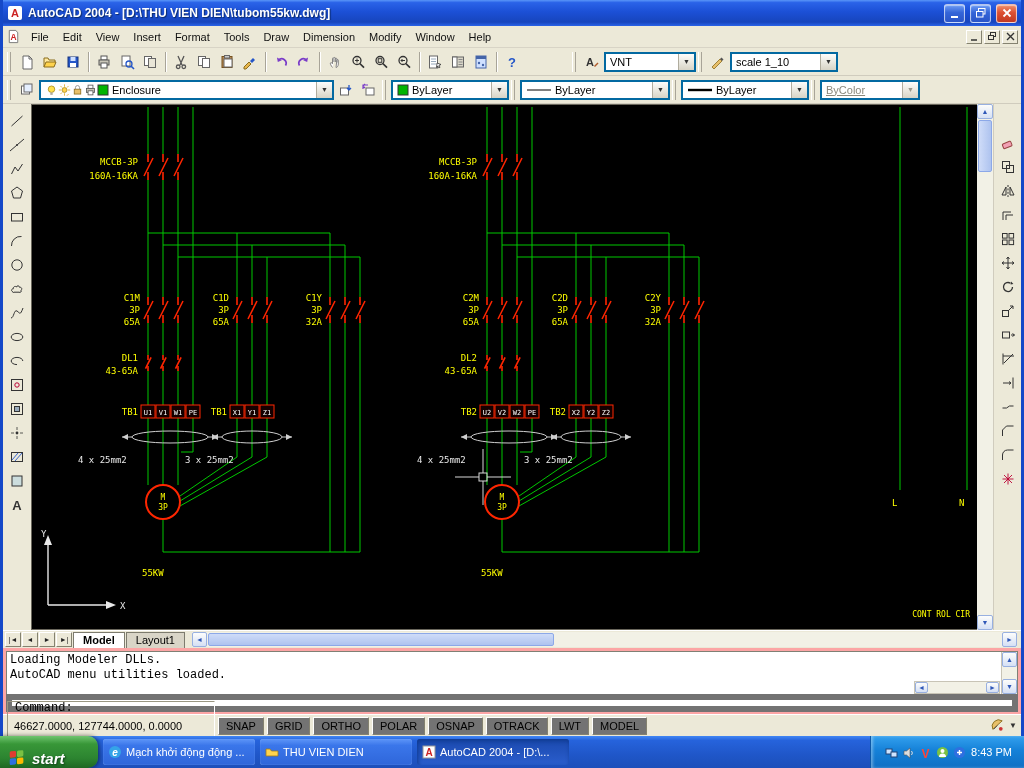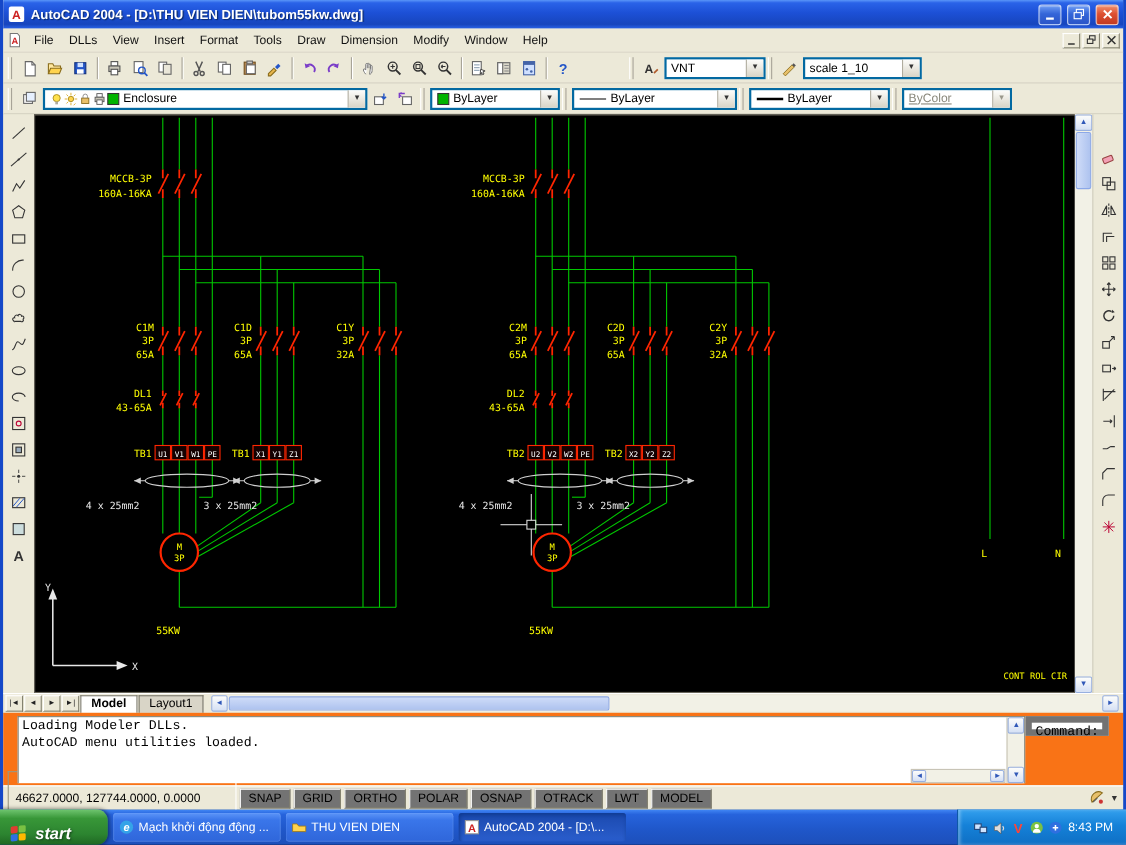--- a/index.html
+++ b/index.html
@@ -70,21 +70,21 @@
     display:flex; align-items:center; justify-content:center; }
   .tab { padding:1px 9px 2px; border:1px solid #7d7b6e; border-bottom:none; background:#d9d5c7;
     margin-right:1px; }
   .tab.active { background:#fff; font-weight:bold; }
   .hscroll { flex:1; height:15px; margin:0 2px 1px 6px; display:flex; background:#f2f1e6; }
   .hs-thumb { width:42%; margin:1px; background:linear-gradient(180deg,#cfdcf8,#aec3ef);
     border:1px solid #8ca8e8; border-radius:2px; }
   .hs-track { flex:1; }
 
   
-  .cmdwin { height:66px; flex:0 0 66px; background:#f97316; padding:3px 13px 2px; display:flex; flex-direction:row; }
+  .cmdwin { height:66px; flex:0 0 66px; background:#fca5a5; padding:3px 3px 2px; display:flex; flex-direction:column; }
   .cmd-history { flex:1; background:#fff; border:1px solid #808074; border-bottom:none; display:flex; position:relative; }
   .cmd-lines { flex:1; font:12px/15px "Liberation Mono","DejaVu Sans Mono",monospace; color:#000;
     padding:1px 3px; white-space:pre; overflow:hidden; }
   .cmd-vscroll { width:16px; flex:0 0 16px; border-left:1px solid #c8c4b6; background:#f2f1e6;
     display:flex; flex-direction:column; }
   .cmd-hscroll { position:absolute; right:17px; bottom:0; width:86px; height:13px; display:flex; background:#f2f1e6; border:1px solid #c8c4b6; }
   .cmd-hscroll .sb-btn { height:11px; width:13px; flex:0 0 13px; }
   .cmd-prompt { height:18px; flex:0 0 18px; background:#fff; border:6px solid #737373;
     font:12px/16px "Liberation Mono","DejaVu Sans Mono",monospace; padding:0 3px; }
 
@@ -144,21 +144,21 @@
   </div>
 
   <div class="menubar" id="menubar">
     <span class="mini" style="margin-right:3px">
       <svg width="15" height="15" viewBox="0 0 16 16">
           <path d="M3.5 1.5h7l2 2.5v10.5h-9z" fill="#fff" stroke="#777"></path>
           <text x="8" y="12" font-size="9" font-weight="bold" fill="#c22" text-anchor="middle">A</text>
         </svg>
     </span>
   <span class="menu-item">File</span>
-      <span class="menu-item">DLLs</span>
+      <span class="menu-item">Edit</span>
       <span class="menu-item">View</span>
       <span class="menu-item">Insert</span>
       <span class="menu-item">Format</span>
       <span class="menu-item">Tools</span>
       <span class="menu-item">Draw</span>
       <span class="menu-item">Dimension</span>
       <span class="menu-item">Modify</span>
       <span class="menu-item">Window</span>
       <span class="menu-item">Help</span>
       <span class="mdi-controls">

